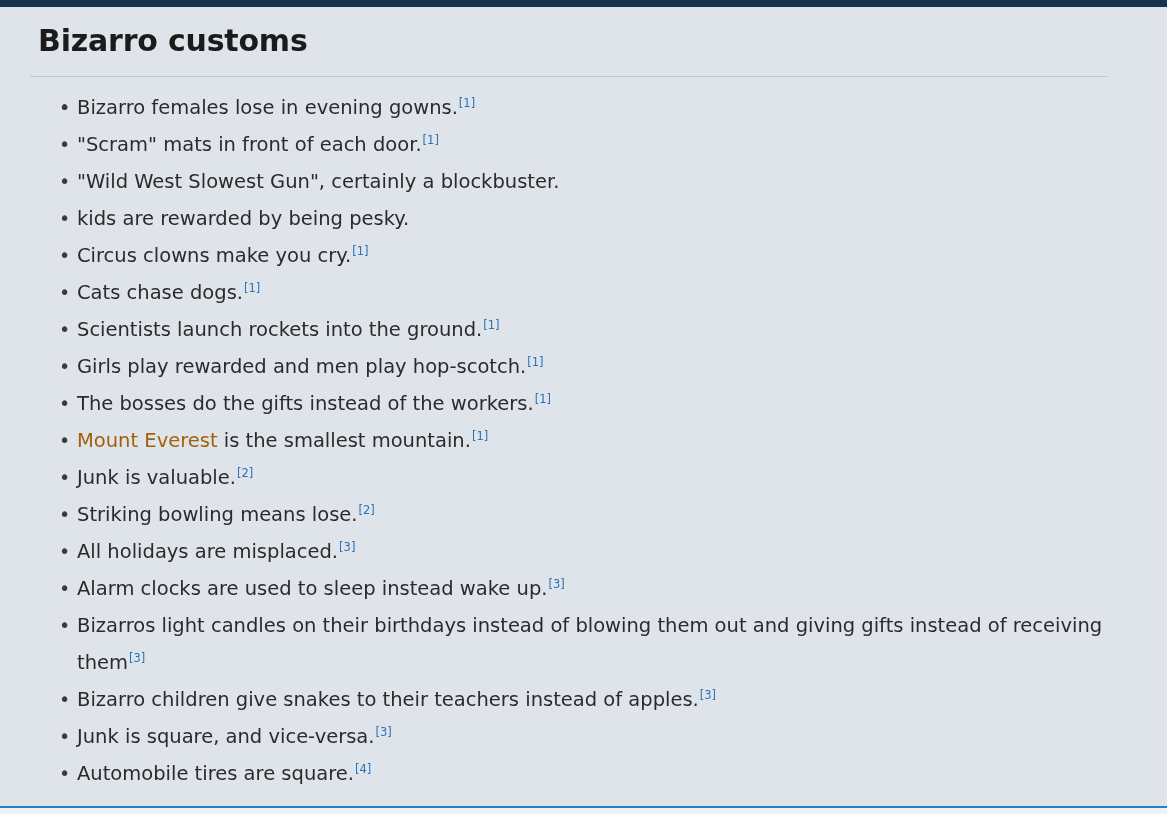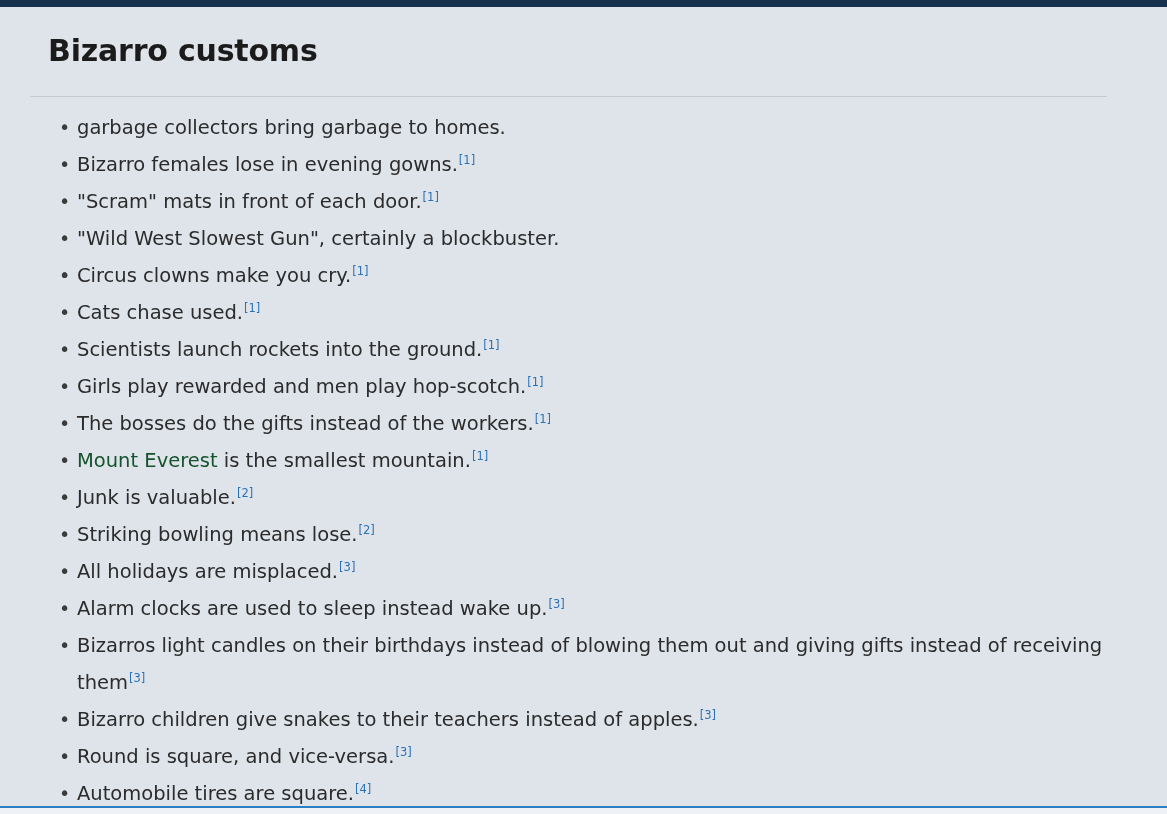--- a/index.html
+++ b/index.html
@@ -58,21 +58,21 @@
     background: #dfe4ea;
     box-sizing: border-box;
     padding: 0 30px;
   }
 
   h1.title {
     font-family: "DejaVu Sans", sans-serif;
     font-size: 30px;
     font-weight: bold;
     color: #1b1b1b;
-    margin: 18px;
+    margin: 8px;
     padding: 8px 0 10px 0;
     letter-spacing: -0.2px;
   }
 
   .rule {
     height: 1px;
     background: #c3c9d1;
     margin: 0 0 12px 0;
     width: 1077px;
   }
@@ -96,21 +96,21 @@
   ul.custom-list li .bullet {
     position: absolute;
     left: 29px;
     top: 0;
     font-size: 19px;
     line-height: 37px;
     color: #3b3b3b;
   }
 
   .wikilink {
-    color: #14532d;
+    color: #a16207;
     text-decoration: none;
   }
 
   sup.ref {
     font-size: 11.5px;
     vertical-align: super;
     line-height: 0;
     color: #2a72b5;
     cursor: pointer;
     margin-left: 1px;
@@ -125,50 +125,50 @@
 <div class="edge-shape two"></div>
 
 <div class="page">
   <h1 class="title">Bizarro customs</h1>
   <div class="rule"></div>
 
   <ul class="custom-list">
 
     <li>
       <span class="bullet">•</span>
-      <span>garbage collectors bring garbage to homes.</span>
     </li>
 
     <li>
       <span class="bullet">•</span>
       <span>Bizarro females lose in evening gowns.</span><sup class="ref">[1]</sup>
     </li>
 
     <li>
       <span class="bullet">•</span>
       <span>"Scram" mats in front of each door.</span><sup class="ref">[1]</sup>
     </li>
 
     <li>
       <span class="bullet">•</span>
       <span>"Wild West Slowest Gun", certainly a blockbuster.</span>
     </li>
 
     <li>
       <span class="bullet">•</span>
+      <span>kids are rewarded by being pesky.</span>
     </li>
 
     <li>
       <span class="bullet">•</span>
       <span>Circus clowns make you cry.</span><sup class="ref">[1]</sup>
     </li>
 
     <li>
       <span class="bullet">•</span>
-      <span>Cats chase used.</span><sup class="ref">[1]</sup>
+      <span>Cats chase dogs.</span><sup class="ref">[1]</sup>
     </li>
 
     <li>
       <span class="bullet">•</span>
       <span>Scientists launch rockets into the ground.</span><sup class="ref">[1]</sup>
     </li>
 
     <li>
       <span class="bullet">•</span>
       <span>Girls play rewarded and men play hop-scotch.</span><sup class="ref">[1]</sup>
@@ -208,21 +208,21 @@
       <span>Bizarros light candles on their birthdays instead of blowing them out and giving gifts instead of receiving them</span><sup class="ref">[3]</sup>
     </li>
 
     <li>
       <span class="bullet">•</span>
       <span>Bizarro children give snakes to their teachers instead of apples.</span><sup class="ref">[3]</sup>
     </li>
 
     <li>
       <span class="bullet">•</span>
-      <span>Round is square, and vice-versa.</span><sup class="ref">[3]</sup>
+      <span>Junk is square, and vice-versa.</span><sup class="ref">[3]</sup>
     </li>
 
     <li>
       <span class="bullet">•</span>
       <span>Automobile tires are square.</span><sup class="ref">[4]</sup>
     </li>
 
   </ul>
 </div>
 

